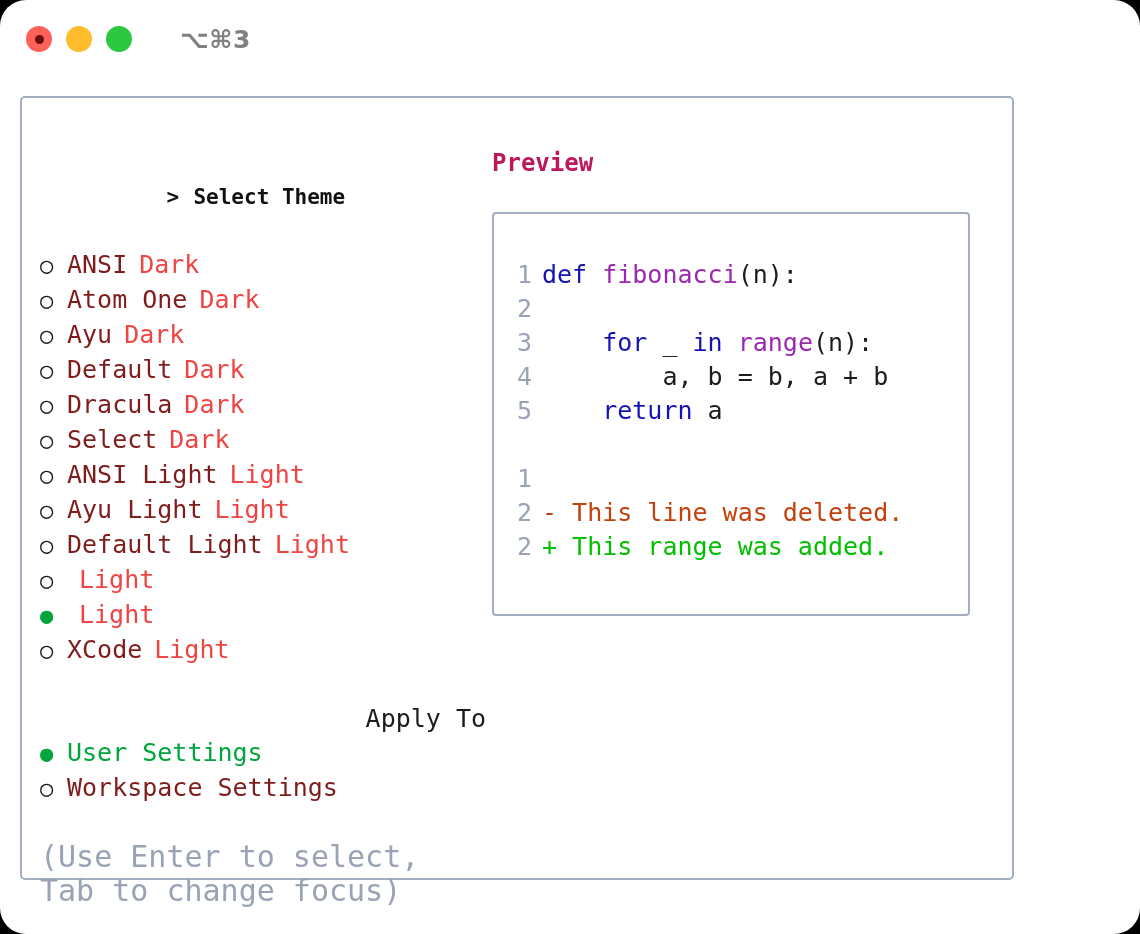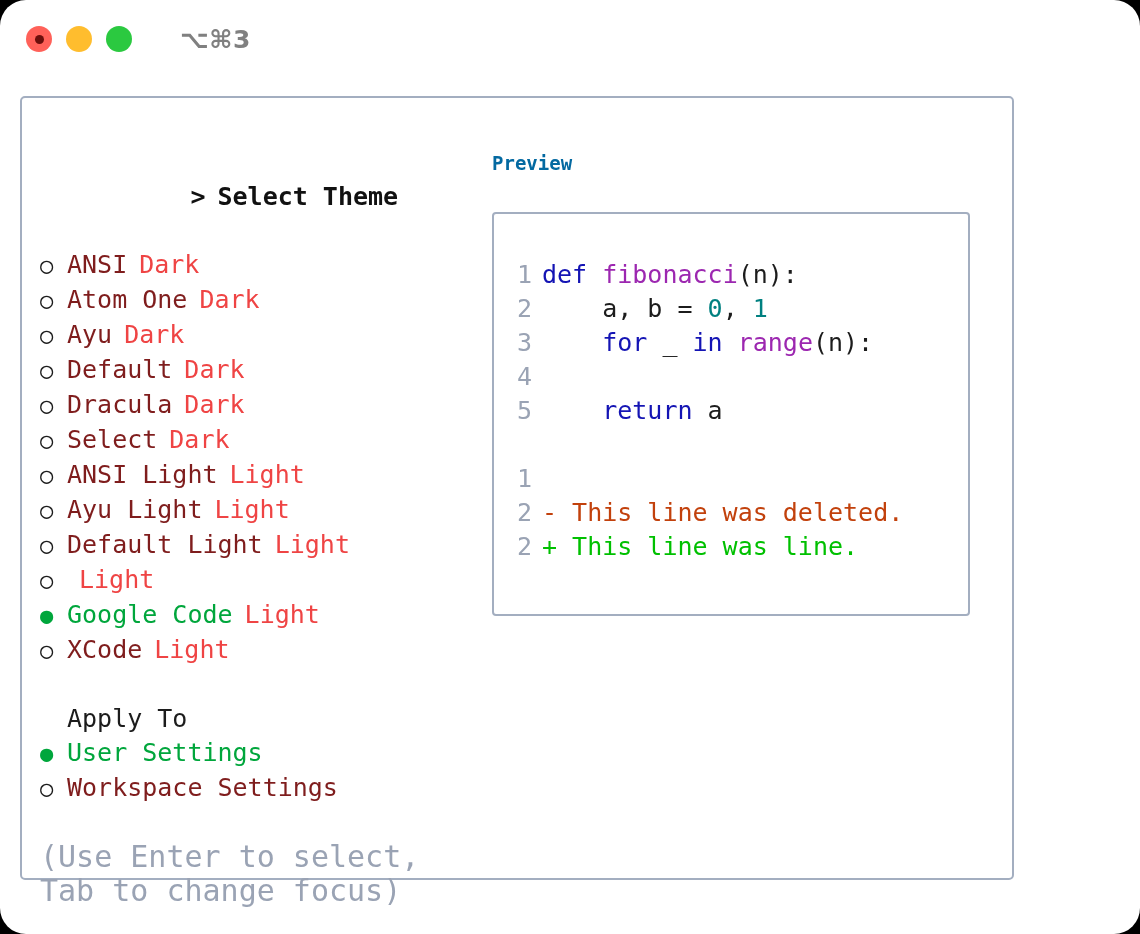--- a/index.html
+++ b/index.html
@@ -91,21 +91,21 @@
     width: 464px;
     padding-left: 18px;
   }
   .col-right {
     flex: 1;
     padding-left: 6px;
   }
 
   
   .section-head {
-    font-size: 25px;
+    font-size: 21px;
     font-weight: bold;
     color: #111111;
     line-height: 34px;
     white-space: pre;
   }
   .marker {
     display: inline-block;
     width: 27px;
   }
 
@@ -131,38 +131,39 @@
     color: #ef4444;
     padding-left: 12px;
   }
 
   .subhead {
     font-size: 25px;
     color: #1c1c1c;
     line-height: 34px;
     white-space: pre;
     padding-left: 27px;
+    text-align: right;
   }
 
   .spacer-40 { height: 34px; }
   .spacer-30 { height: 34px; }
 
   .hint {
     color: #9aa3b4;
     font-size: 30px;
     line-height: 34px;
     width: 410px;
     white-space: pre-wrap;
   }
 
   
   .preview-title {
-    font-size: 19px;
+    font-size: 24px;
     font-weight: bold;
-    color: #0369a1;
+    color: #be185d;
     line-height: 34px;
     margin-bottom: 32px;
   }
 
   .code-box {
     width: 478px;
     height: 404px;
     border: 2px solid #a3aec0;
     border-radius: 4px;
     padding: 44px 0 0 14px;
@@ -219,21 +220,21 @@
             <div class="opt-row"><span class="bullet">○</span><span class="opt-label">ANSI</span><span class="opt-tag">Dark</span></div>
             <div class="opt-row"><span class="bullet">○</span><span class="opt-label">Atom One</span><span class="opt-tag">Dark</span></div>
             <div class="opt-row"><span class="bullet">○</span><span class="opt-label">Ayu</span><span class="opt-tag">Dark</span></div>
             <div class="opt-row"><span class="bullet">○</span><span class="opt-label">Default</span><span class="opt-tag">Dark</span></div>
             <div class="opt-row"><span class="bullet">○</span><span class="opt-label">Dracula</span><span class="opt-tag">Dark</span></div>
             <div class="opt-row"><span class="bullet">○</span><span class="opt-label">Select</span><span class="opt-tag">Dark</span></div>
             <div class="opt-row"><span class="bullet">○</span><span class="opt-label">ANSI Light</span><span class="opt-tag">Light</span></div>
             <div class="opt-row"><span class="bullet">○</span><span class="opt-label">Ayu Light</span><span class="opt-tag">Light</span></div>
             <div class="opt-row"><span class="bullet">○</span><span class="opt-label">Default Light</span><span class="opt-tag">Light</span></div>
             <div class="opt-row"><span class="bullet">○</span><span class="opt-tag">Light</span></div>
-            <div class="opt-row selected"><span class="bullet">●</span><span class="opt-label">Google Code</span><span class="opt-tag">Light</span></div>
+            <div class="opt-row selected"><span class="bullet">●</span><span class="opt-tag">Light</span></div>
             <div class="opt-row"><span class="bullet">○</span><span class="opt-label">XCode</span><span class="opt-tag">Light</span></div>
           </div>
 
         <div class="spacer-40"></div>
 
         <div class="subhead">Apply To</div>
 
         <div id="apply-list">
             <div class="opt-row selected"><span class="bullet">●</span><span class="opt-label">User Settings</span></div>
             <div class="opt-row"><span class="bullet">○</span><span class="opt-label">Workspace Settings</span></div>
@@ -243,29 +244,29 @@
 
         <div class="hint">(Use Enter to select, Tab to change focus)</div>
       </div>
 
       <div class="col-right">
         <div class="preview-title">Preview</div>
 
         <div class="code-box">
           <div id="code-lines">
               <div class="code-line"><span class="lineno">1</span><span><span class="tok-kw">def </span><span class="tok-fn">fibonacci</span><span class="tok-pl">(n):</span></span></div>
-              <div class="code-line"><span class="lineno">2</span><span><span class="tok-pl">    a, b = </span><span class="tok-num">0</span><span class="tok-pl">, </span><span class="tok-num">1</span></span></div>
+              <div class="code-line"><span class="lineno">2</span></div>
               <div class="code-line"><span class="lineno">3</span><span><span class="tok-pl">    </span><span class="tok-kw">for</span><span class="tok-pl"> _ </span><span class="tok-kw">in</span><span class="tok-pl"> </span><span class="tok-fn">range</span><span class="tok-pl">(n):</span></span></div>
-              <div class="code-line"><span class="lineno">4</span></div>
+              <div class="code-line"><span class="lineno">4</span><span><span class="tok-pl">        a, b = b, a + b</span></span></div>
               <div class="code-line"><span class="lineno">5</span><span><span class="tok-pl">    </span><span class="tok-kw">return</span><span class="tok-pl"> a</span></span></div>
             </div>
           <div class="code-gap"></div>
           <div id="diff-lines">
               <div class="code-line"><span class="lineno">1</span></div>
               <div class="code-line"><span class="lineno">2</span><span class="tok-del">- This line was deleted.</span></div>
-              <div class="code-line"><span class="lineno">2</span><span class="tok-add">+ This line was line.</span></div>
+              <div class="code-line"><span class="lineno">2</span><span class="tok-add">+ This range was added.</span></div>
             </div>
         </div>
       </div>
 
     </div>
   </div>
 </div>
 
 </body></html>

